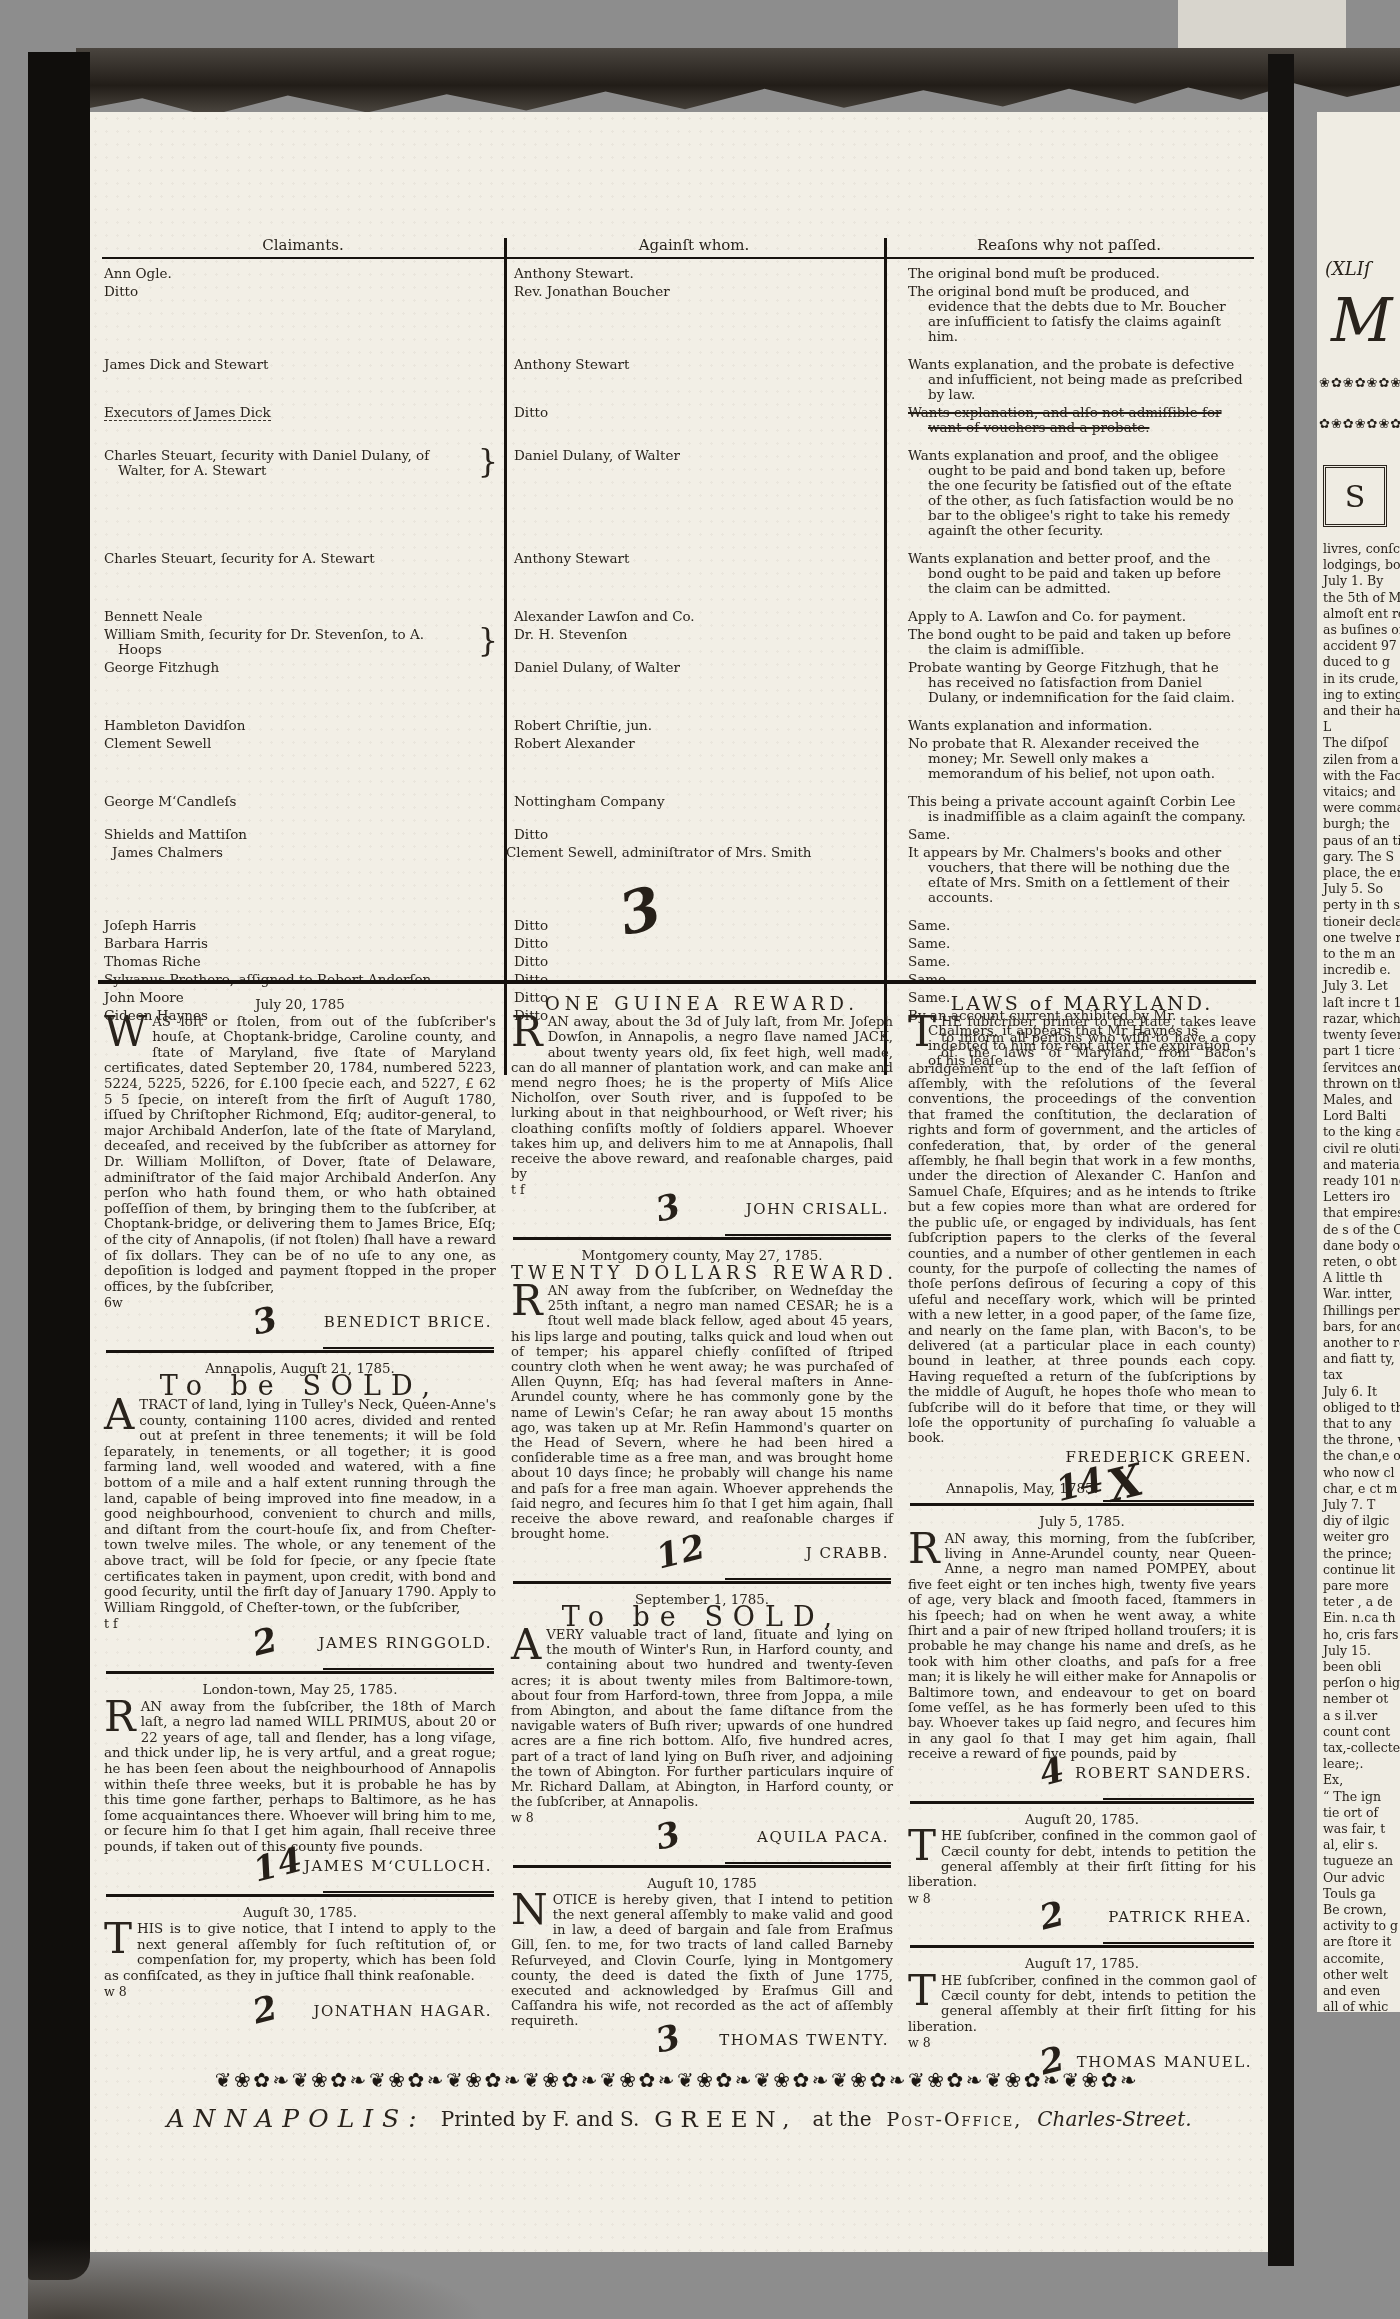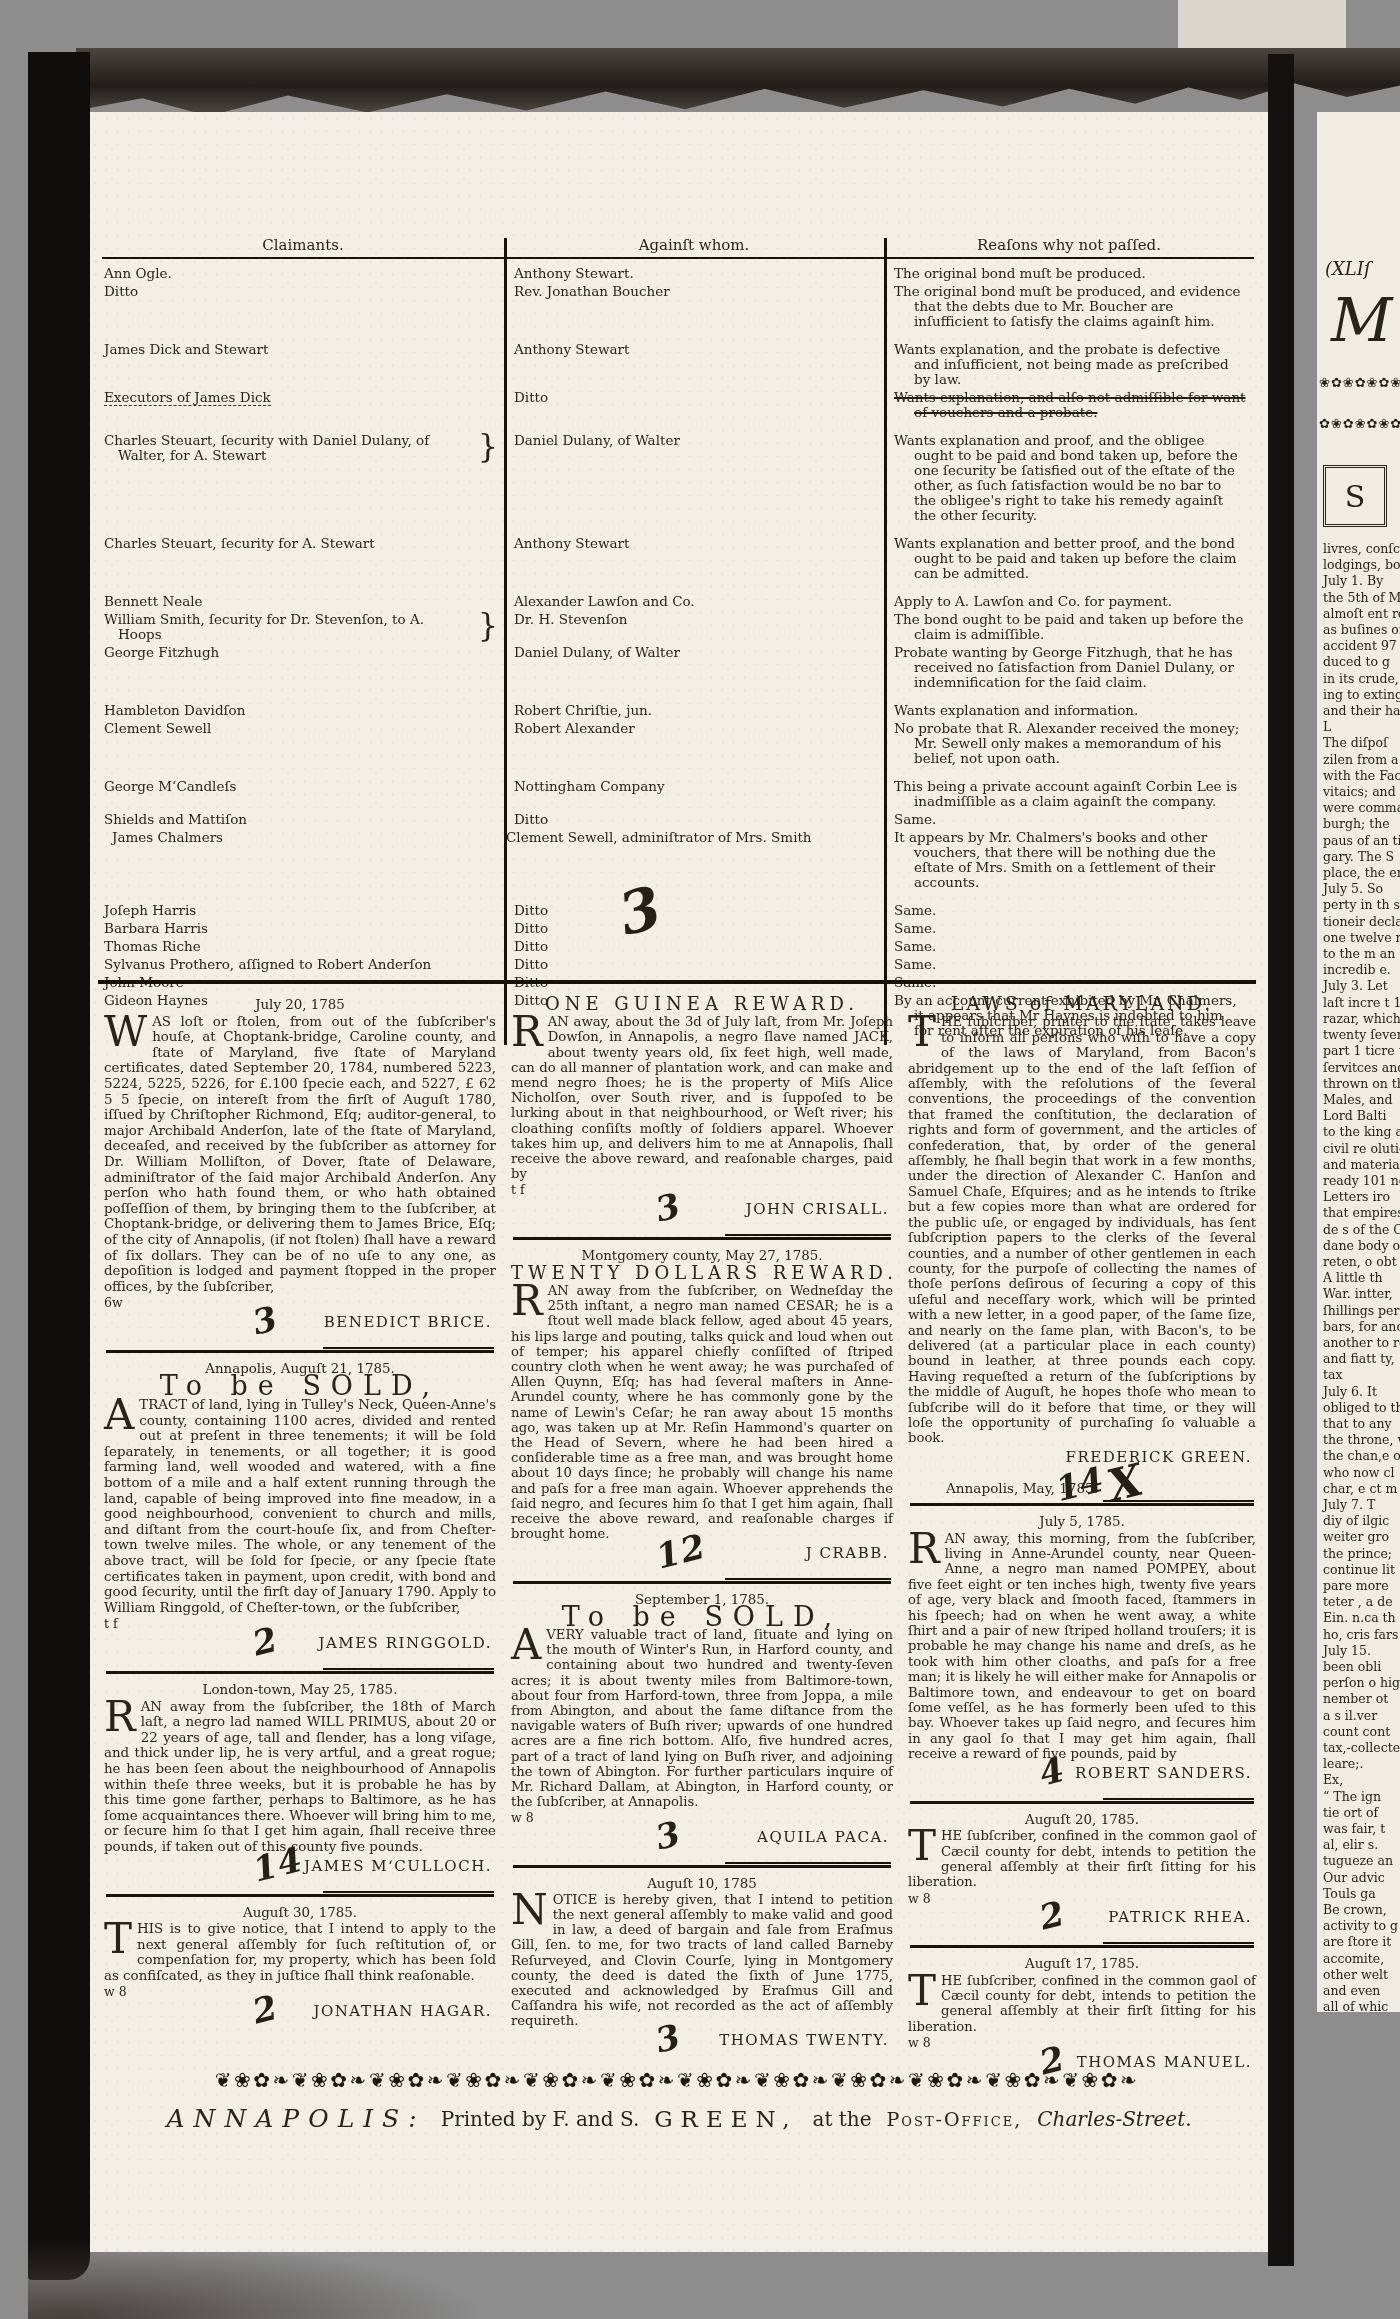--- a/index.html
+++ b/index.html
@@ -23,21 +23,21 @@
   .thead{display:grid;grid-template-columns:402px 380px 1fr;font-size:15px;padding-bottom:4px;}
   .thead .h{text-align:center;}
   .thead-rule{border-top:2.5px solid #17130f;margin-bottom:7px;}
   .vrule{position:absolute;top:0;bottom:-4px;width:2.5px;background:#17130f;}
   .vr1{left:402px}.vr2{left:782px}
   .trow{display:grid;grid-template-columns:402px 380px 1fr;margin-bottom:3px;}
   .trow.gap{margin-top:13px;}
   .tc{padding-right:8px;}
   .tc.c1{padding-left:16px;text-indent:-14px;padding-right:40px;position:relative;}
   .tc.c2{padding-left:10px;}
-  .tc.c3{padding-left:30px;text-indent:-20px;padding-right:8px;}
+  .tc.c3{padding-left:44px;text-indent:-20px;padding-right:8px;}
   .brace{position:absolute;right:6px;top:-3px;font-size:32px;line-height:1;font-weight:400;}
   .struck{text-decoration:line-through;text-decoration-thickness:2px;text-decoration-color:#241e17;}
   .penline{border-bottom:1.5px dashed #39322a;}
   
   .byorder{position:absolute;left:12px;top:838px;width:1152px;padding-right:104px;box-sizing:border-box;
     display:flex;align-items:baseline;}
   .byorder .label{margin-left:230px;font-size:17px;}
   .byorder .sig{margin-left:auto;font-size:25px;letter-spacing:13px;white-space:nowrap;}
   .byorder .suffix{font-size:18px;letter-spacing:1px;margin-left:4px;}
   .hand{font-family:"DejaVu Serif",serif;font-style:italic;font-weight:bold;font-size:34px;

